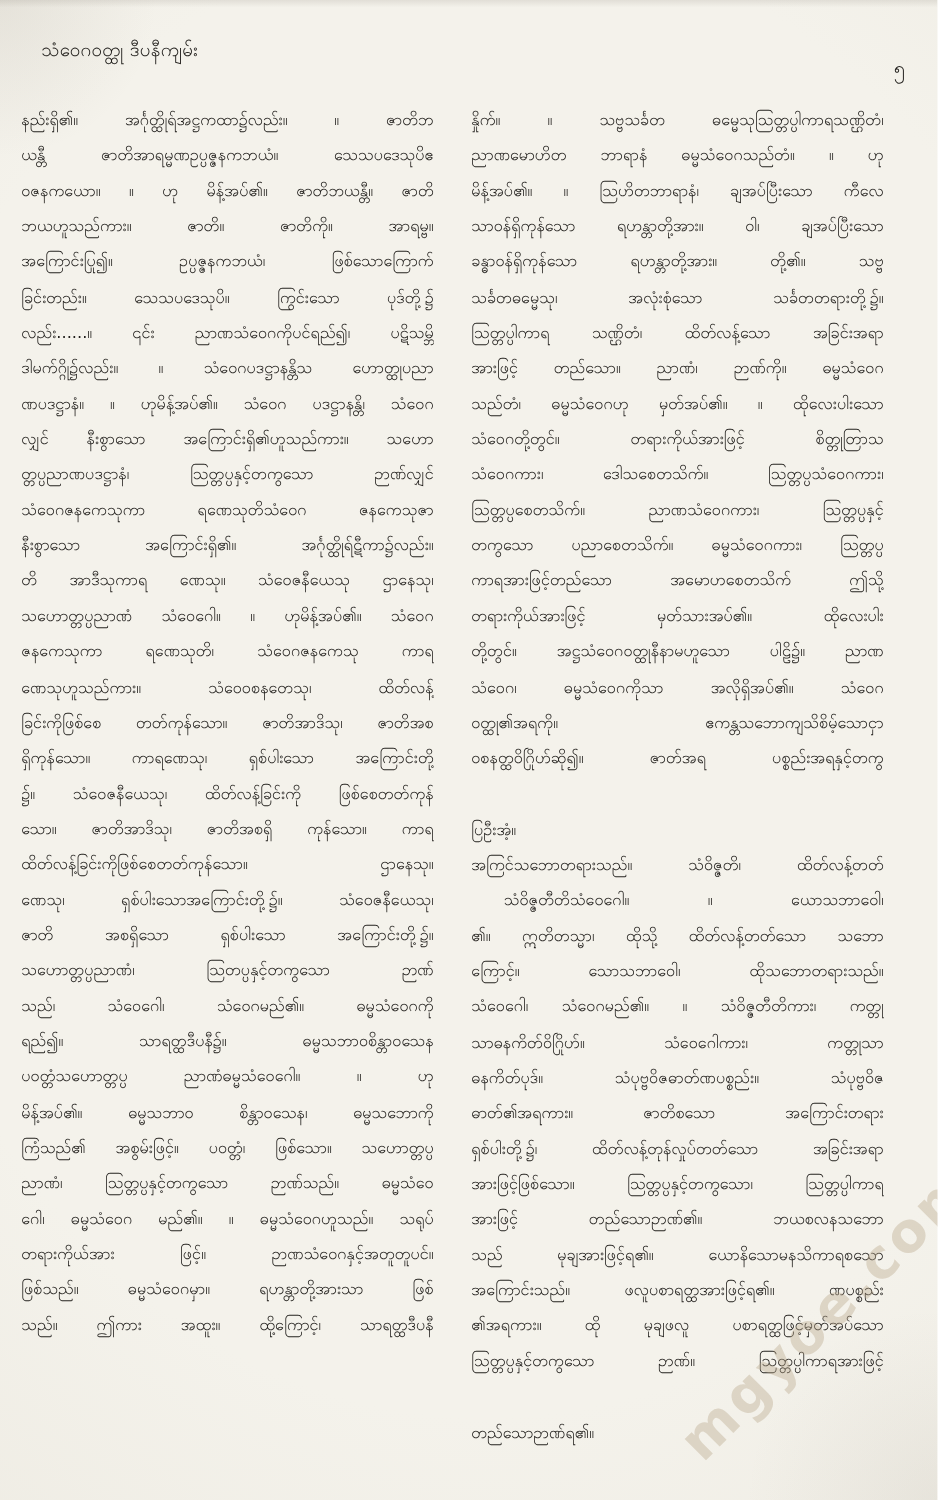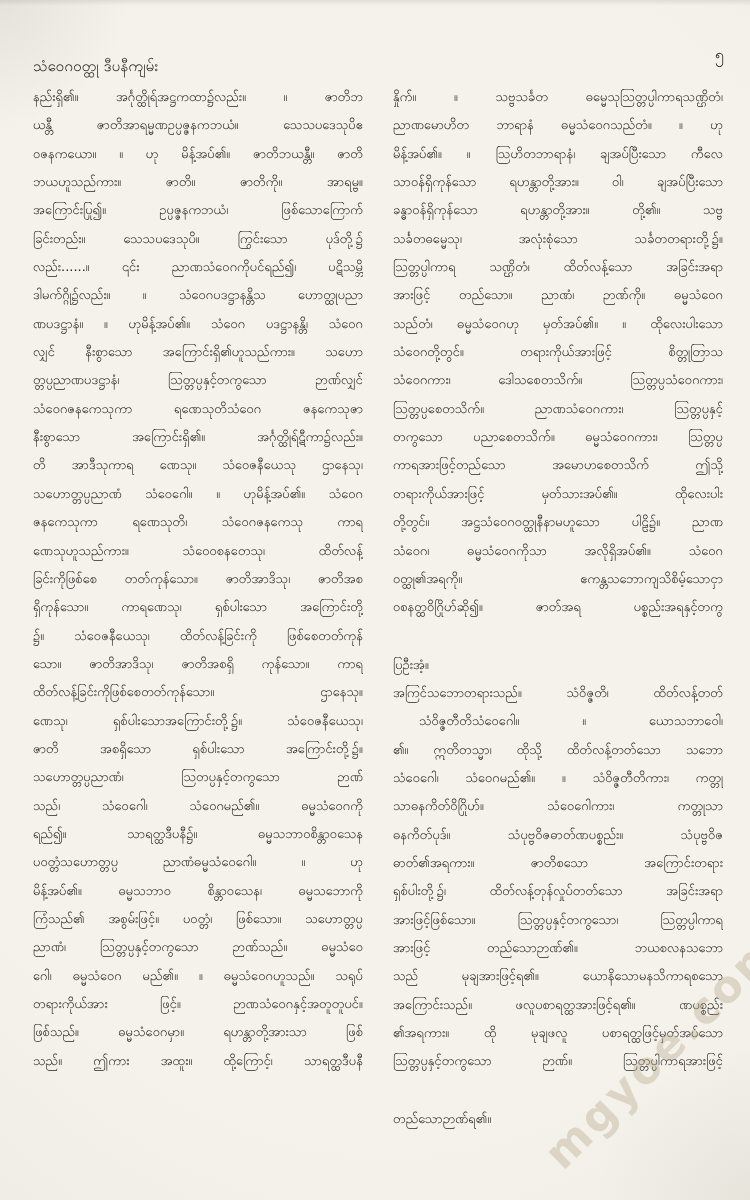--- a/index.html
+++ b/index.html
@@ -13,29 +13,29 @@
     overflow:hidden;
   }
   .page::before{
     content:"";position:absolute;inset:0;pointer-events:none;
     background:
       radial-gradient(circle 180px at 0% 0%, rgba(120,110,95,0.10), transparent 70%),
       radial-gradient(circle 220px at 100% 100%, rgba(120,110,95,0.08), transparent 70%),
       linear-gradient(to bottom, rgba(110,102,90,0.14), transparent 6px);
   }
   .header-title{
-    position:absolute;left:33px;top:56px;
+    position:absolute;left:33px;top:30px;
     font-size:15px;letter-spacing:0.2px;
   }
   .page-number{
     position:absolute;right:26px;top:44px;
     font-size:16px;
   }
   .columns{
-    position:absolute;left:33px;top:83px;width:690px;
+    position:absolute;left:17px;top:83px;width:690px;
     display:flex;gap:30px;
   }
   .col{width:338px;}
   .line{
     height:28.35px;line-height:28.35px;
     font-size:13px;
     text-align:justify;
     text-align-last:justify;
     white-space:nowrap;
     overflow:hidden;
@@ -114,20 +114,21 @@
         <div class="line">ကာရအားဖြင့်တည်သော အမောဟစေတသိက် ဤသို့</div>
         <div class="line">တရားကိုယ်အားဖြင့် မှတ်သားအပ်၏။ ထိုလေးပါး</div>
         <div class="line">တို့တွင်။ အဋ္ဌသံဝေဂဝတ္ထုနီနာမဟူသော ပါဠိ၌။ ညာဏ</div>
         <div class="line">သံဝေဂ၊ ဓမ္မသံဝေဂကိုသာ အလိုရှိအပ်၏။ သံဝေဂ</div>
         <div class="line">ဝတ္ထု၏အရကို။ ဧကန္တသဘောကျသိစိမ့်သောငှာ</div>
         <div class="line">ဝစနတ္ထဝိဂြိုဟ်ဆို၍။ ဇာတ်အရ ပစ္စည်းအရနှင့်တကွ</div>
         <div class="line para-end">ပြဦးအံ့။</div>
         <div class="line">အကြင်သဘောတရားသည်။ သံဝိဇ္ဇတိ၊ ထိတ်လန့်တတ်</div>
         <div class="line indent">သံဝိဇ္ဇတီတိသံဝေဂေါ။ ။ ယောသဘာဝေါ၊</div>
         <div class="line">၏။ ဣတိတသ္မာ၊ ထိုသို့ ထိတ်လန့်တတ်သော သဘော</div>
+        <div class="line">ကြောင့်။ သောသဘာဝေါ၊ ထိုသဘောတရားသည်။</div>
         <div class="line">သံဝေဂေါ၊ သံဝေဂမည်၏။ ။ သံဝိဇ္ဇတီတိကား၊ ကတ္တု</div>
         <div class="line">သာဓနကိတ်ဝိဂြိုဟ်။ သံဝေဂေါကား၊ ကတ္တုသာ</div>
         <div class="line">ဓနကိတ်ပုဒ်။ သံပုဗ္ဗဝိဇဓာတ်ဏပစ္စည်း။ သံပုဗ္ဗဝိဇ</div>
         <div class="line">ဓာတ်၏အရကား။ ဇာတိစသော အကြောင်းတရား</div>
         <div class="line">ရှစ်ပါးတို့၌၊ ထိတ်လန့်တုန်လှုပ်တတ်သော အခြင်းအရာ</div>
         <div class="line">အားဖြင့်ဖြစ်သော။ ဩတ္တပ္ပနှင့်တကွသော၊ ဩတ္တပ္ပါကာရ</div>
         <div class="line">အားဖြင့် တည်သောဉာဏ်၏။ ဘယစလနသဘော</div>
         <div class="line">သည် မုချအားဖြင့်ရ၏။ ယောနိသောမနသိကာရစသော</div>
         <div class="line">အကြောင်းသည်။ ဖလူပစာရတ္ထအားဖြင့်ရ၏။ ဏပစ္စည်း</div>
         <div class="line">၏အရကား။ ထို မုချဖလူ ပစာရတ္ထဖြင့်မှတ်အပ်သော</div>

